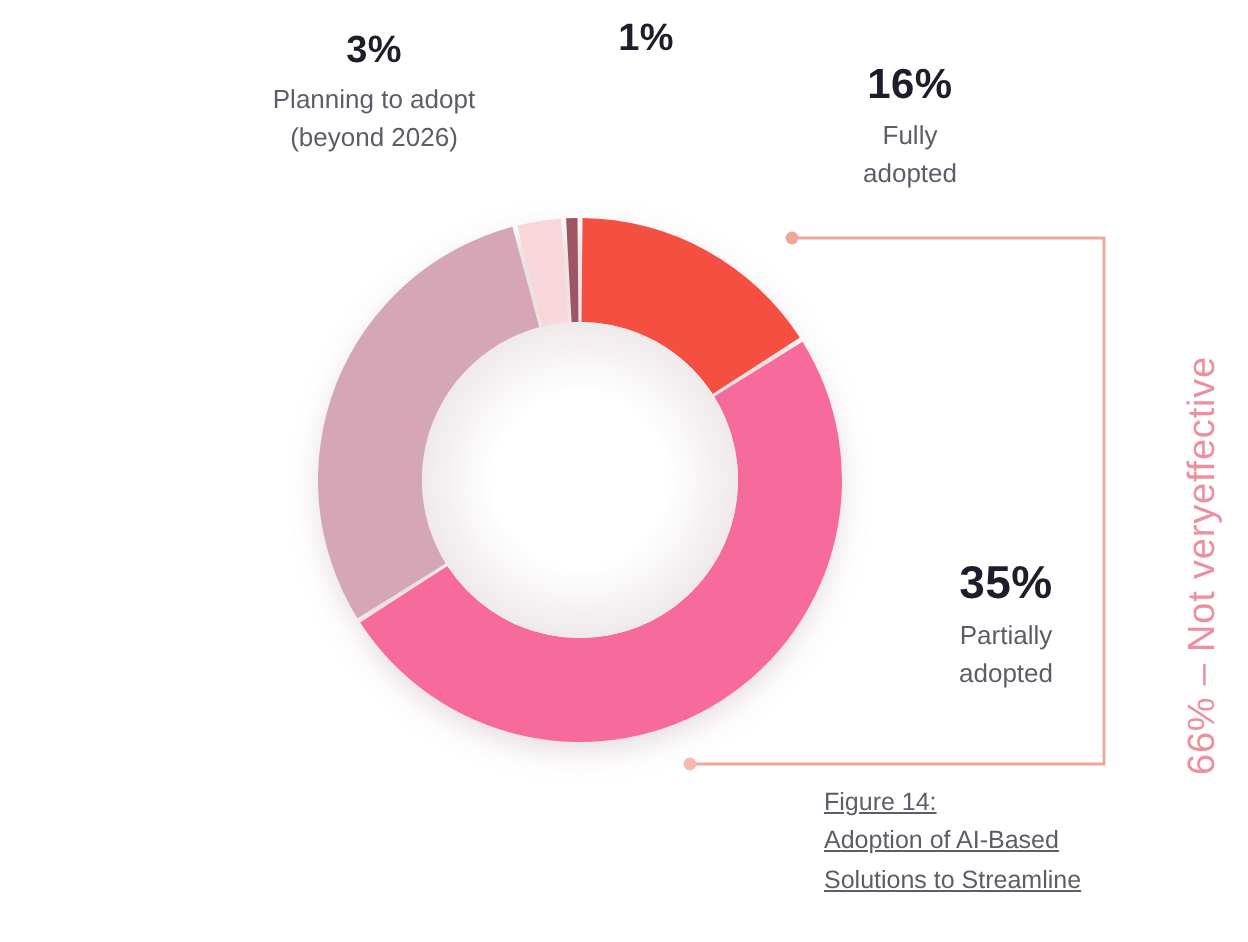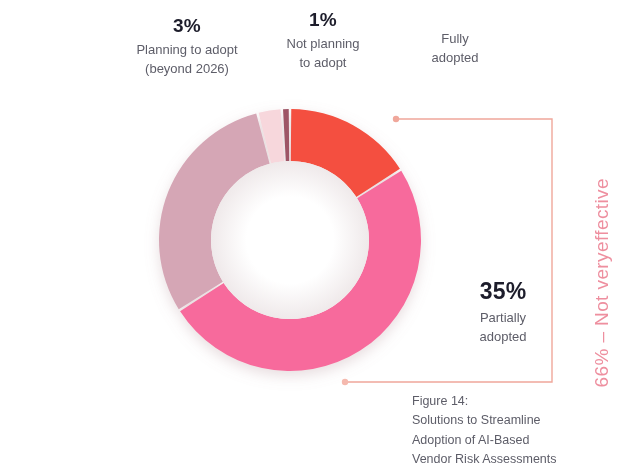--- a/index.html
+++ b/index.html
@@ -107,21 +107,21 @@
   
   #caption {
     position: absolute;
     left: 412px;
     top: 392px;
     width: 206px;
     font-size: 12.5px;
     color: #5d5d68;
     line-height: 1.55;
   }
-  #caption div { white-space: nowrap; }
+  #caption div { white-space: nowrap; text-decoration: underline; }
 </style>
 </head>
 <body>
 
 <div id="stage">
 
   <div id="donut-wrap">
     <svg id="donut-svg" viewBox="0 0 270 270">
       <defs>
         <radialGradient id="holeShade" cx="50%" cy="50%" r="50%">
@@ -152,40 +152,38 @@
   </svg>
 
   <div class="label" id="label-planning-beyond">
     <span class="pct small">3%</span>
     <span class="desc">Planning to adopt
 (beyond 2026)</span>
   </div>
 
   <div class="label" id="label-not-planning">
     <span class="pct small">1%</span>
-    <span class="desc">Not planning
-to adopt</span>
   </div>
 
   <div class="label" id="label-fully">
+    <span class="pct">16%</span>
     <span class="desc">Fully
 adopted</span>
   </div>
 
   <div class="label" id="label-partially">
     <span class="pct big">35%</span>
     <span class="desc">Partially
 adopted</span>
   </div>
 
 
   <div id="side-note">
     <span id="side-note-text">66% – Not veryeffective</span>
   </div>
 
   <div id="caption">
     <div>Figure 14:</div>
+    <div>Adoption of AI-Based</div>
     <div>Solutions to Streamline</div>
-    <div>Adoption of AI-Based</div>
-    <div>Vendor Risk Assessments</div>
   </div>
 
 </div>
 
 </body></html>

